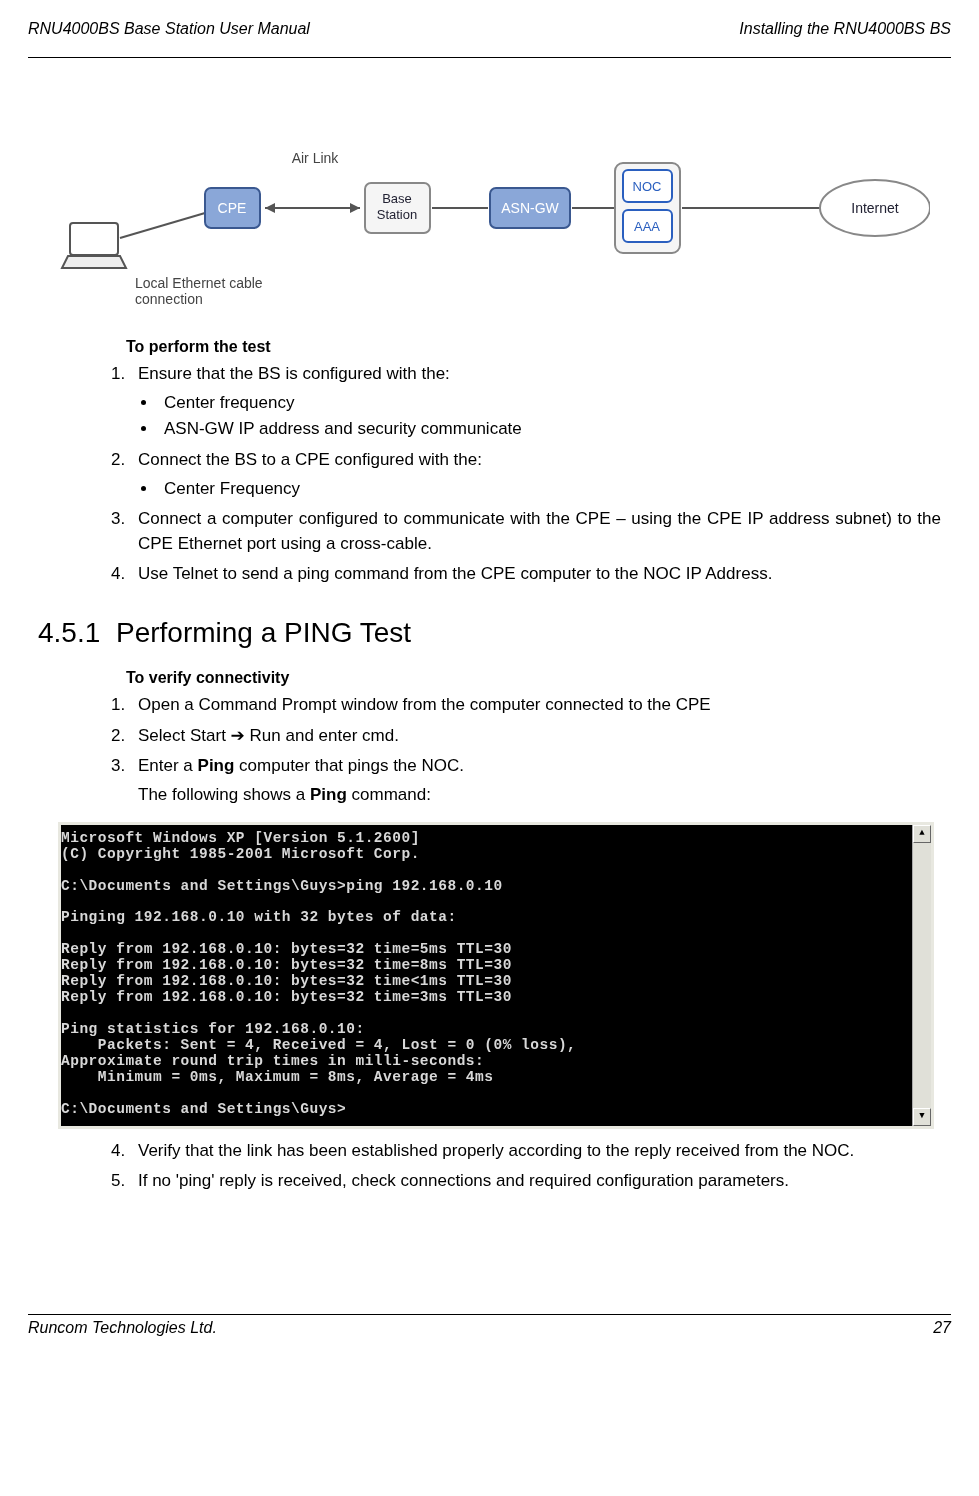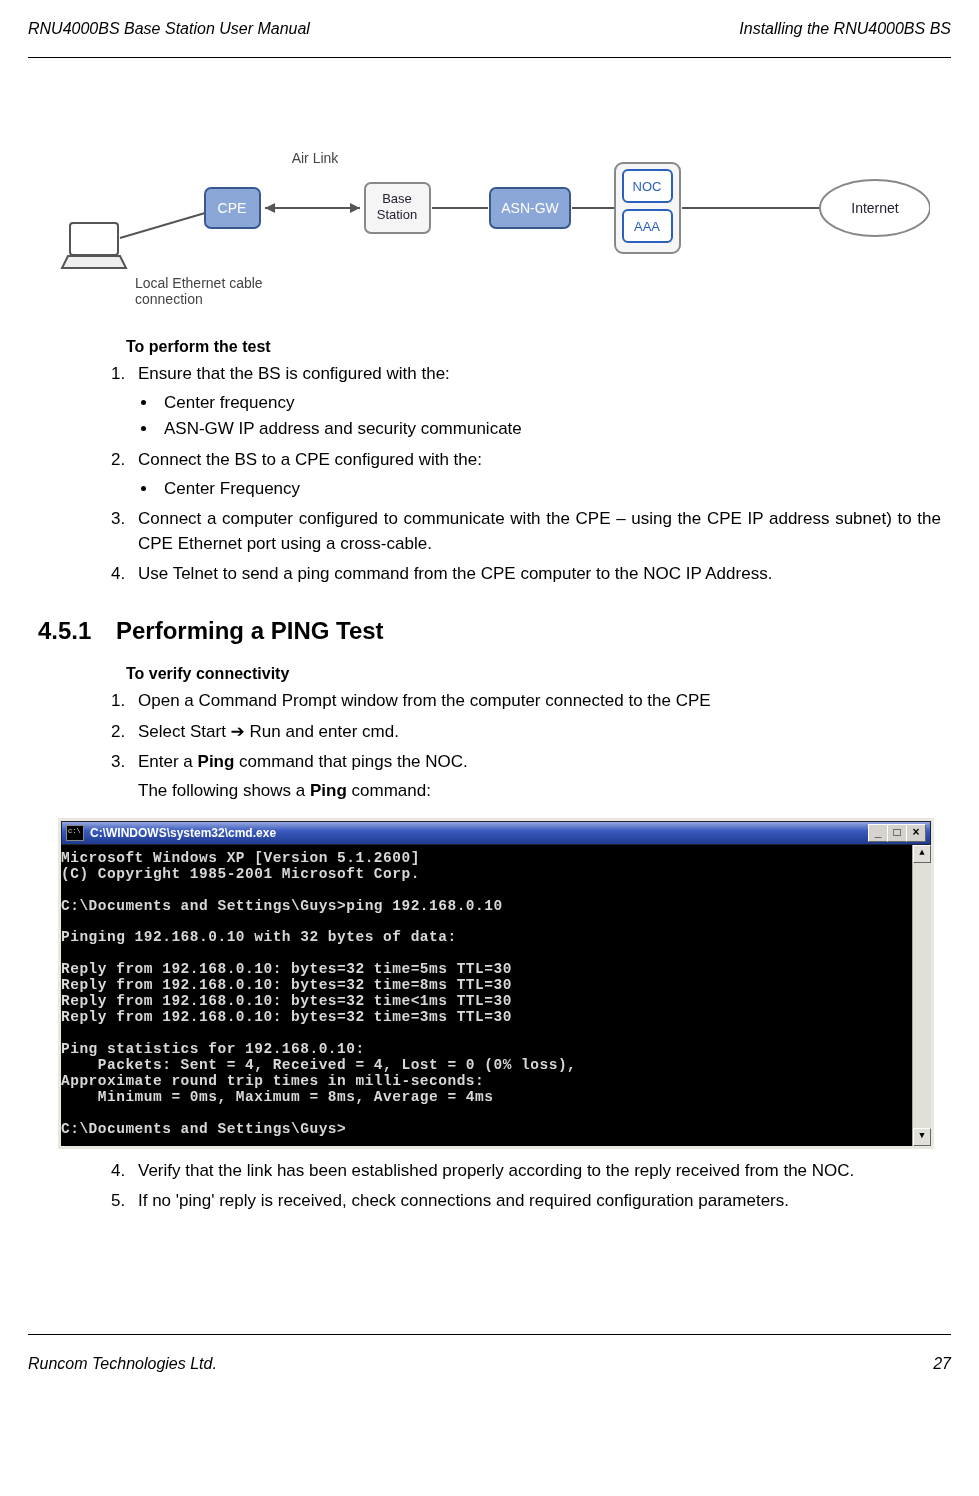--- a/index.html
+++ b/index.html
@@ -53,22 +53,22 @@
   ul.sub-list {
     list-style-type: disc;
     margin: 4px 0 6px 20px;
     padding: 0;
   }
   ul.sub-list > li {
     margin-bottom: 2px;
     padding-left: 6px;
   }
   h2.section {
-    font-size: 24px;
-    font-weight: bold;
+    font-size: 28px;
+    font-weight: normal;
     margin: 30px 0 8px 0;
     font-family: Arial, sans-serif;
   }
   h2.section .num {
     display: inline-block;
     width: 78px;
   }
   .cmd-window {
     margin: 14px 0 10px 20px;
     width: 870px;
@@ -156,21 +156,21 @@
   }
   .cmd-scroll .track {
     flex: 1;
   }
   .footer-row {
     display: flex;
     justify-content: space-between;
     font-style: italic;
     font-size: 16px;
     border-top: 1px solid #000;
-    padding-top: 20px;
+    padding-top: 4px;
     margin-top: 120px;
   }
   .justify {
     text-align: justify;
   }
   strong.kw {
     font-weight: bold;
   }
 </style>
 </head>
@@ -250,35 +250,28 @@
     <span class="num">4.5.1</span><span>Performing a PING Test</span>
   </h2>
 
   <h3>To verify connectivity</h3>
   <ol class="main-list">
     <li>Open a Command Prompt window from the computer connected to the CPE</li>
     <li>
       <span>Select Start </span><span>➔</span><span> Run and enter cmd.</span>
     </li>
     <li>
-      <span>Enter a </span><strong class="kw">Ping</strong><span> command that pings the NOC.</span>
+      <span>Enter a </span><strong class="kw">Ping</strong><span> computer that pings the NOC.</span>
       <div style="margin-top:4px;">
         <span>The following shows a </span><strong class="kw">Ping</strong><span> command:</span>
       </div>
     </li>
   </ol>
 
   <div class="cmd-window">
-    <div class="cmd-title">
-      <span class="icon"></span>
-      <span class="title-text">C:\WINDOWS\system32\cmd.exe</span>
-      <span class="btns">
-        <span>_</span><span>□</span><span>×</span>
-      </span>
-    </div>
     <div class="cmd-body-wrap">
       <div class="cmd-body">Microsoft Windows XP [Version 5.1.2600]
 (C) Copyright 1985-2001 Microsoft Corp.
 
 C:\Documents and Settings\Guys&gt;ping 192.168.0.10
 
 Pinging 192.168.0.10 with 32 bytes of data:
 
 Reply from 192.168.0.10: bytes=32 time=5ms TTL=30
 Reply from 192.168.0.10: bytes=32 time=8ms TTL=30

